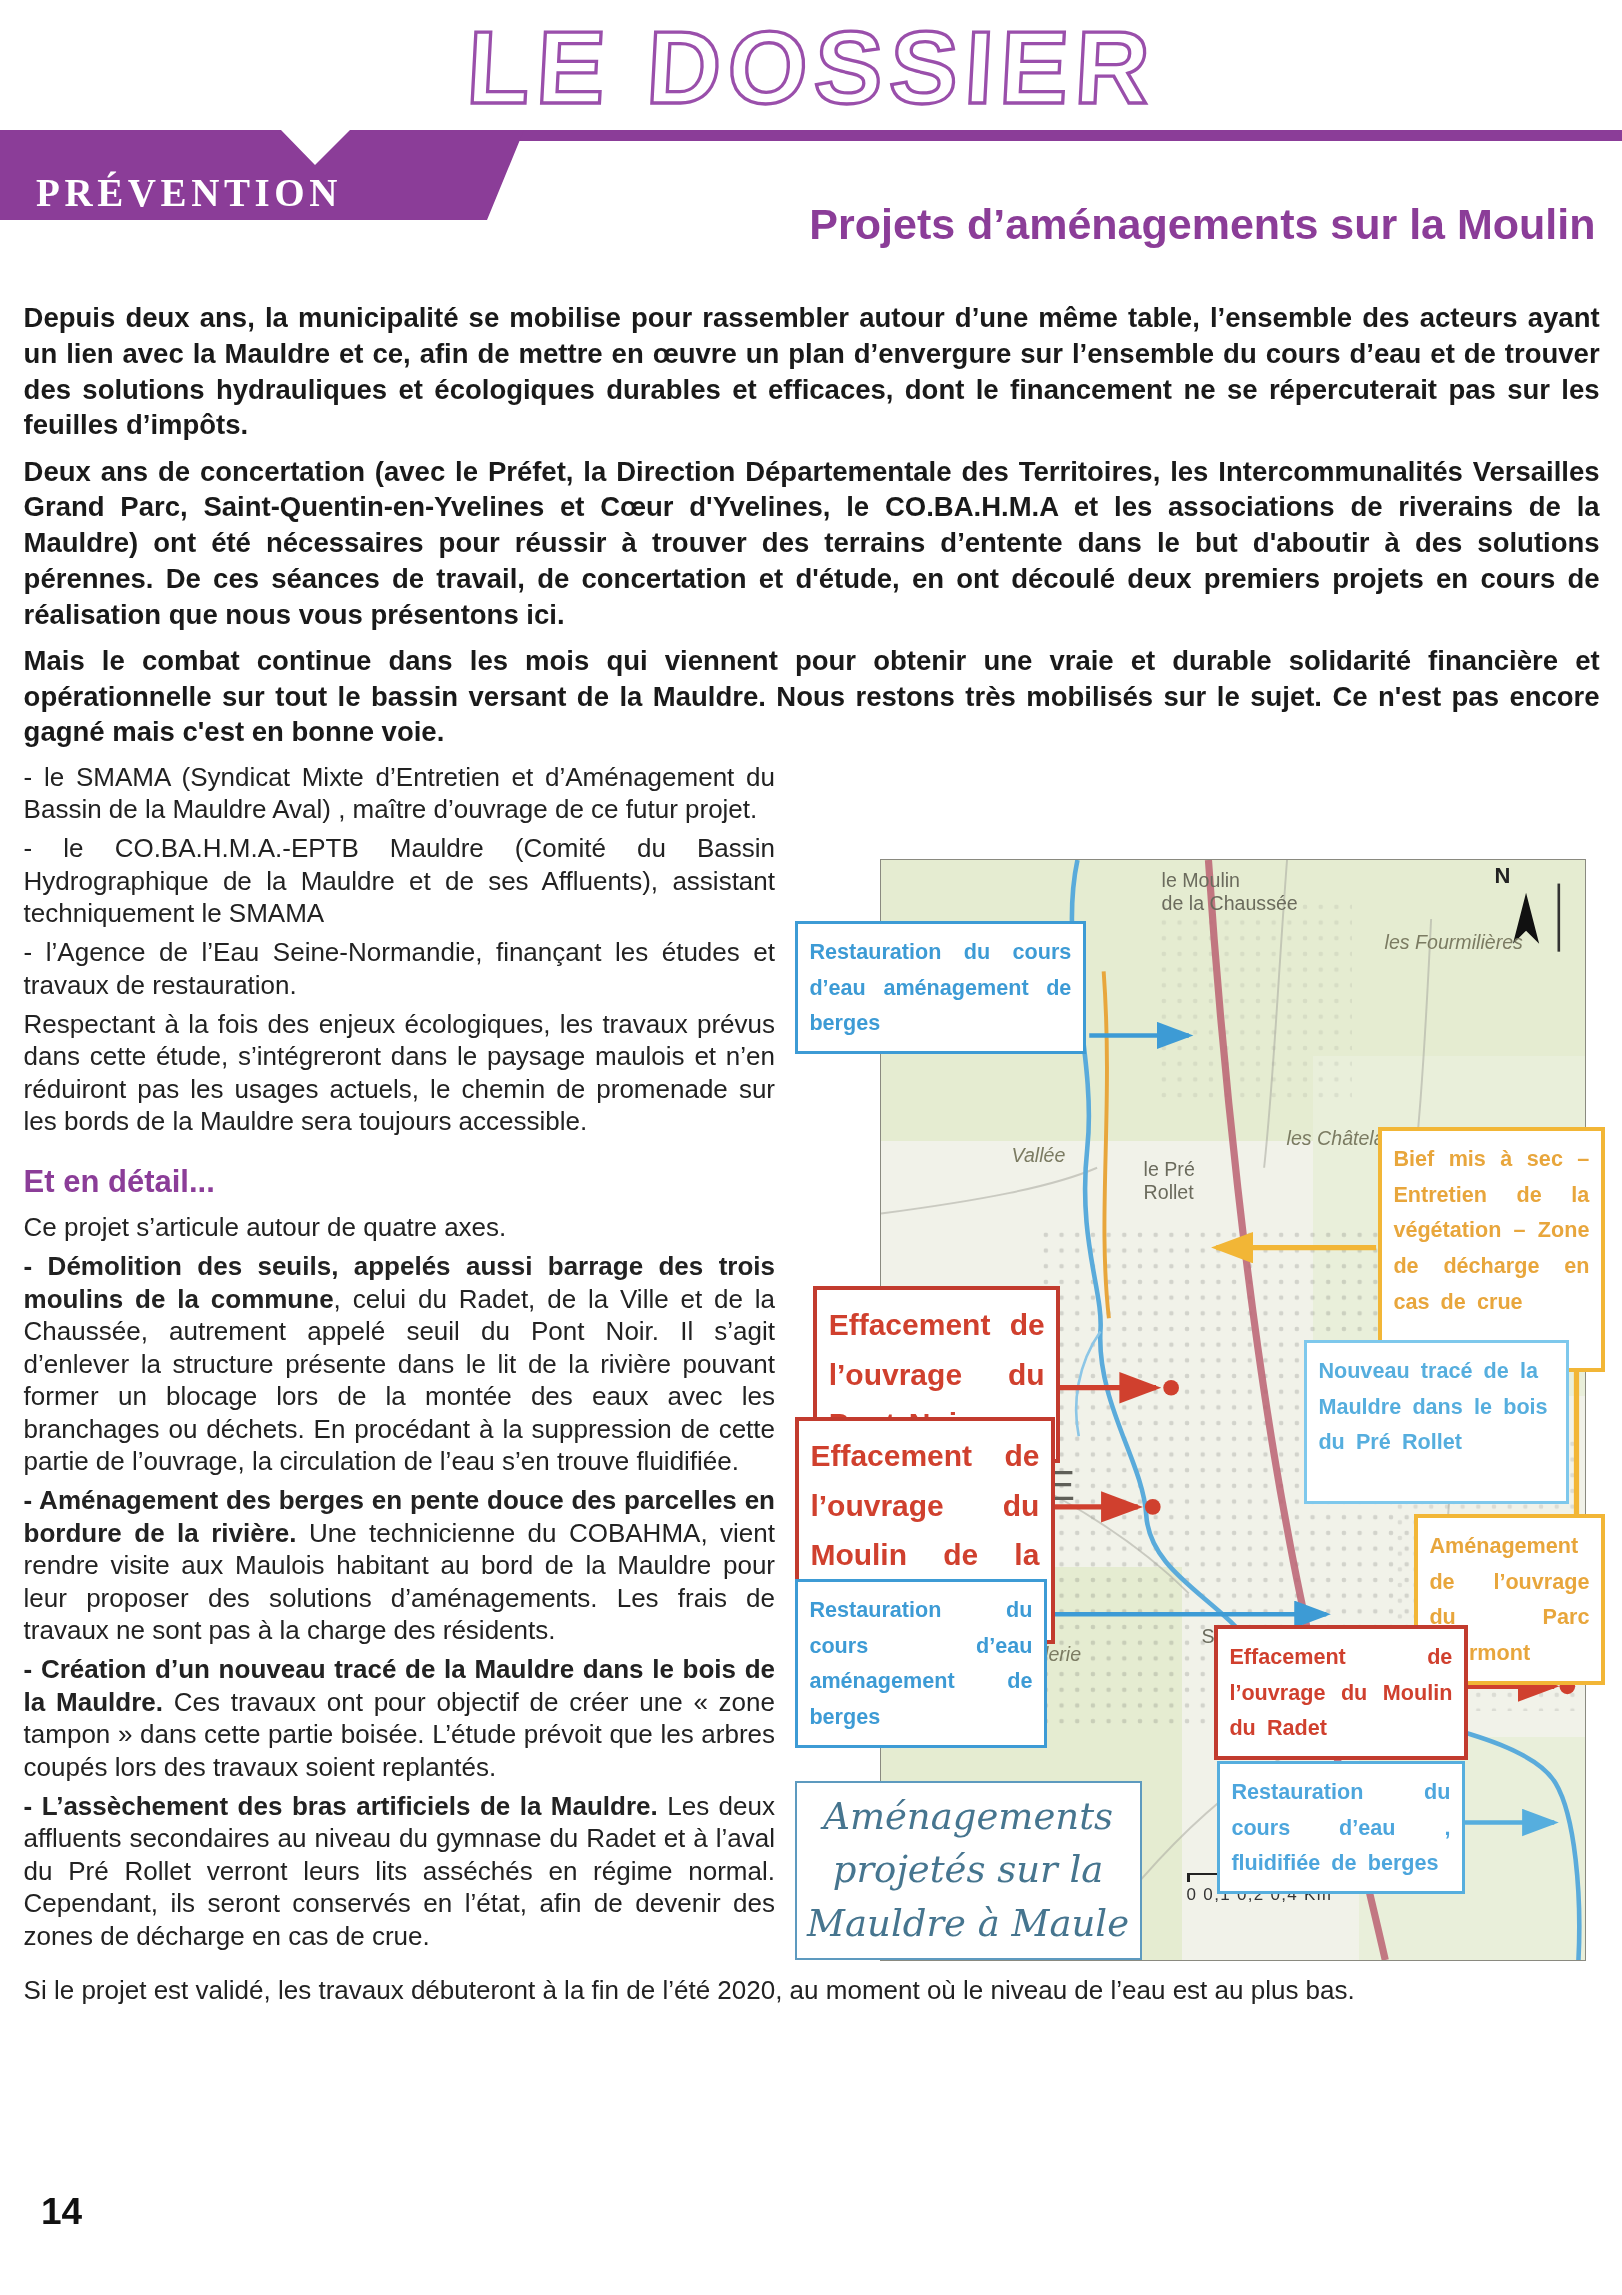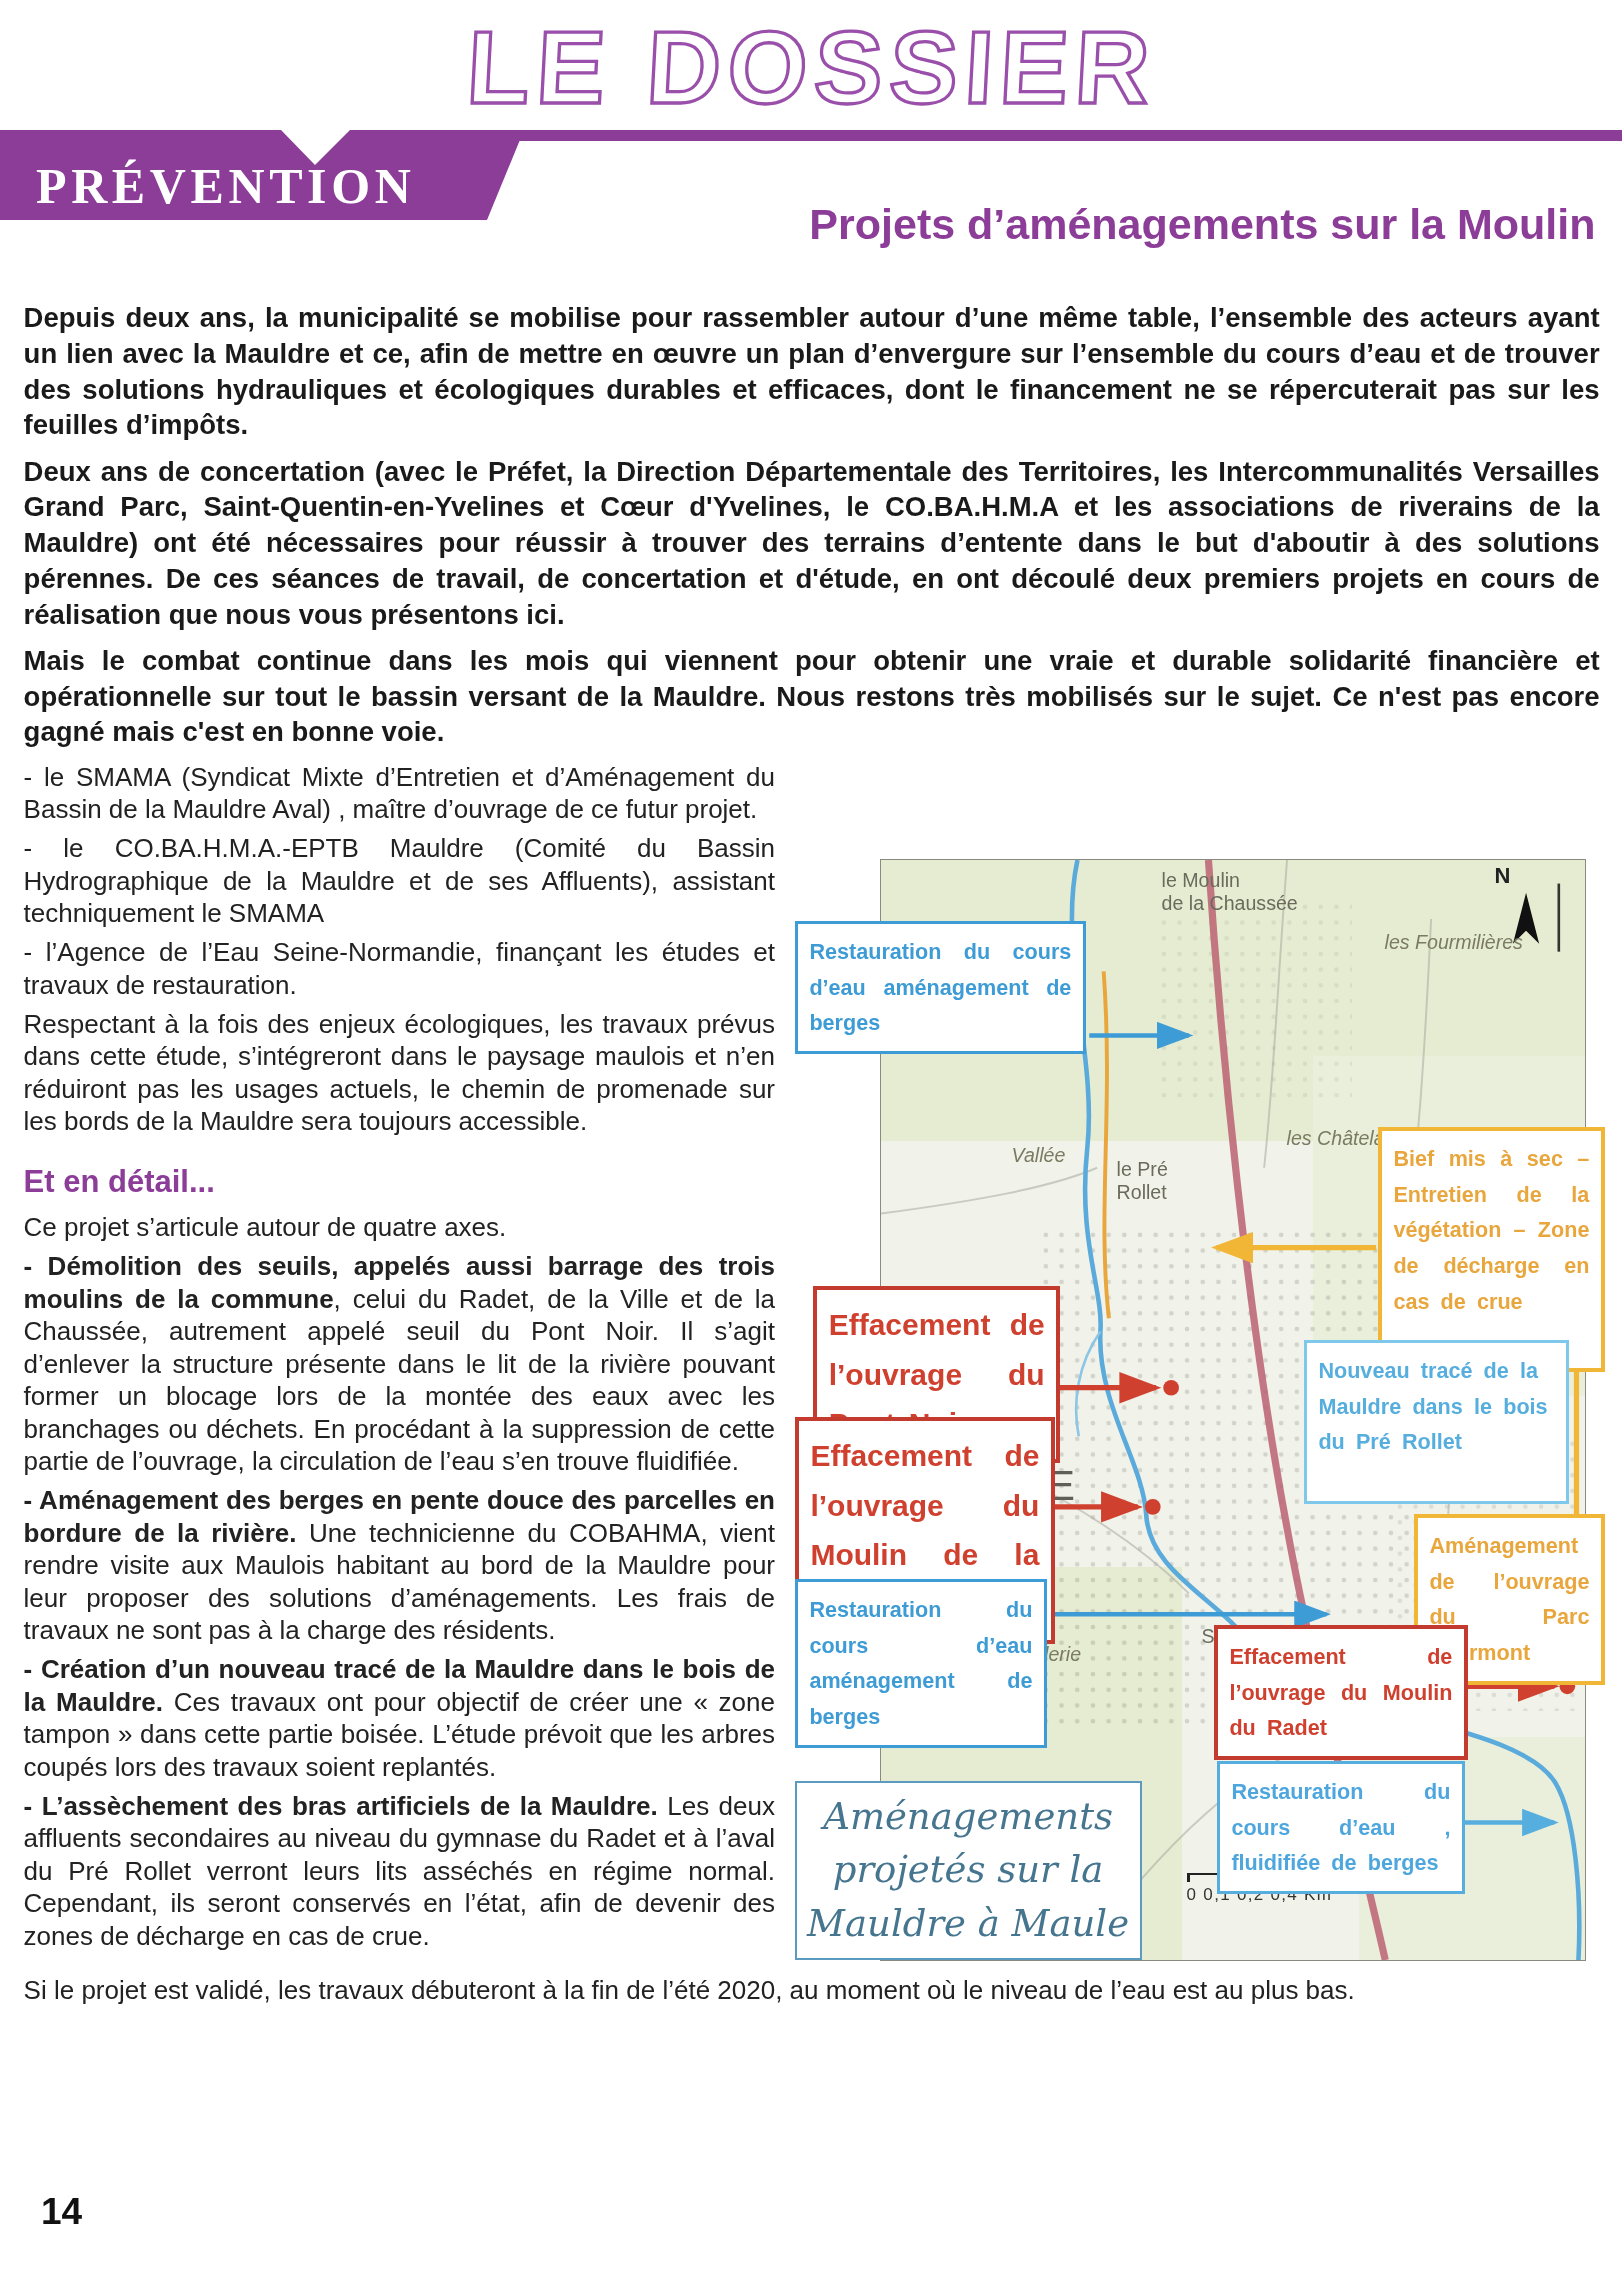--- a/index.html
+++ b/index.html
@@ -14,21 +14,21 @@
     color:#ffffff;-webkit-text-stroke:3.3px #9a4fab;
     transform:skewX(-3deg);
   }
   .banner-bar{position:absolute;top:130px;left:432px;right:0;height:10.5px;background:#8b3d98;}
   .banner-block{
     position:absolute;top:130px;left:0;width:524px;height:90px;background:#8b3d98;
     clip-path:polygon(0px 0px,281px 0px,315px 35px,350px 0px,524px 0px,487px 90px,0px 90px);
   }
   .banner-label{
     position:absolute;left:36px;bottom:5.2px;color:#ffffff;
-    font-family:"Liberation Serif", serif;font-weight:bold;font-size:50px;letter-spacing:4.6px;
+    font-family:"Liberation Serif", serif;font-weight:bold;font-size:39px;letter-spacing:4.6px;
   }
   .page-title{
     position:absolute;top:200px;right:27.5px;
     font-size:43px;font-weight:bold;color:#8b3d98;
   }
   
   .content{position:absolute;top:300px;left:23.6px;width:1576px;}
   p{margin:0 0 6.5px 0;}
   .intro p{font-size:27.5px;font-weight:bold;line-height:1.3;text-align:justify;margin-bottom:10.5px;color:#1a1a1a;}
   .col{font-size:26px;line-height:1.25;text-align:justify;color:#222;}
@@ -149,21 +149,21 @@
 
         <polygon points="985,50 1005,128 985,108 965,128" fill="#111"></polygon>
         <line x1="1035" y1="36" x2="1035" y2="140" stroke="#333" stroke-width="4"></line>
       </svg>
 
       <div class="map-label" style="left:281px;top:9.2px;">le Moulin
 de la Chaussée</div>
       <div class="map-label lbl-italic" style="left:504px;top:71px;">les Fourmilières</div>
       <div class="map-label lbl-italic" style="left:131px;top:284px;font-style:italic;">Vallée</div>
       <div class="map-label lbl-italic" style="left:406px;top:267px;">les Châtelaines</div>
-      <div class="map-label" style="left:236px;top:298px;">le Pré
+      <div class="map-label" style="left:263px;top:298px;">le Pré
 Rollet</div>
       <div class="map-label lbl-town" style="left:13px;top:602px;">MAULE</div>
       <div class="map-label" style="left:321px;top:765px;">St-Jacques</div>
       <div class="map-label lbl-italic" style="left:85px;top:783px;">la Rolanderie</div>
       <div class="map-label lbl-italic" style="left:641px;top:668px;">Tournerou</div>
       <div class="north-label">N</div>
 
       <div class="scale-wrap">
         <div class="scale-bar"></div>
         <div class="scale-text">0      0,1     0,2                    0,4 Km</div>

